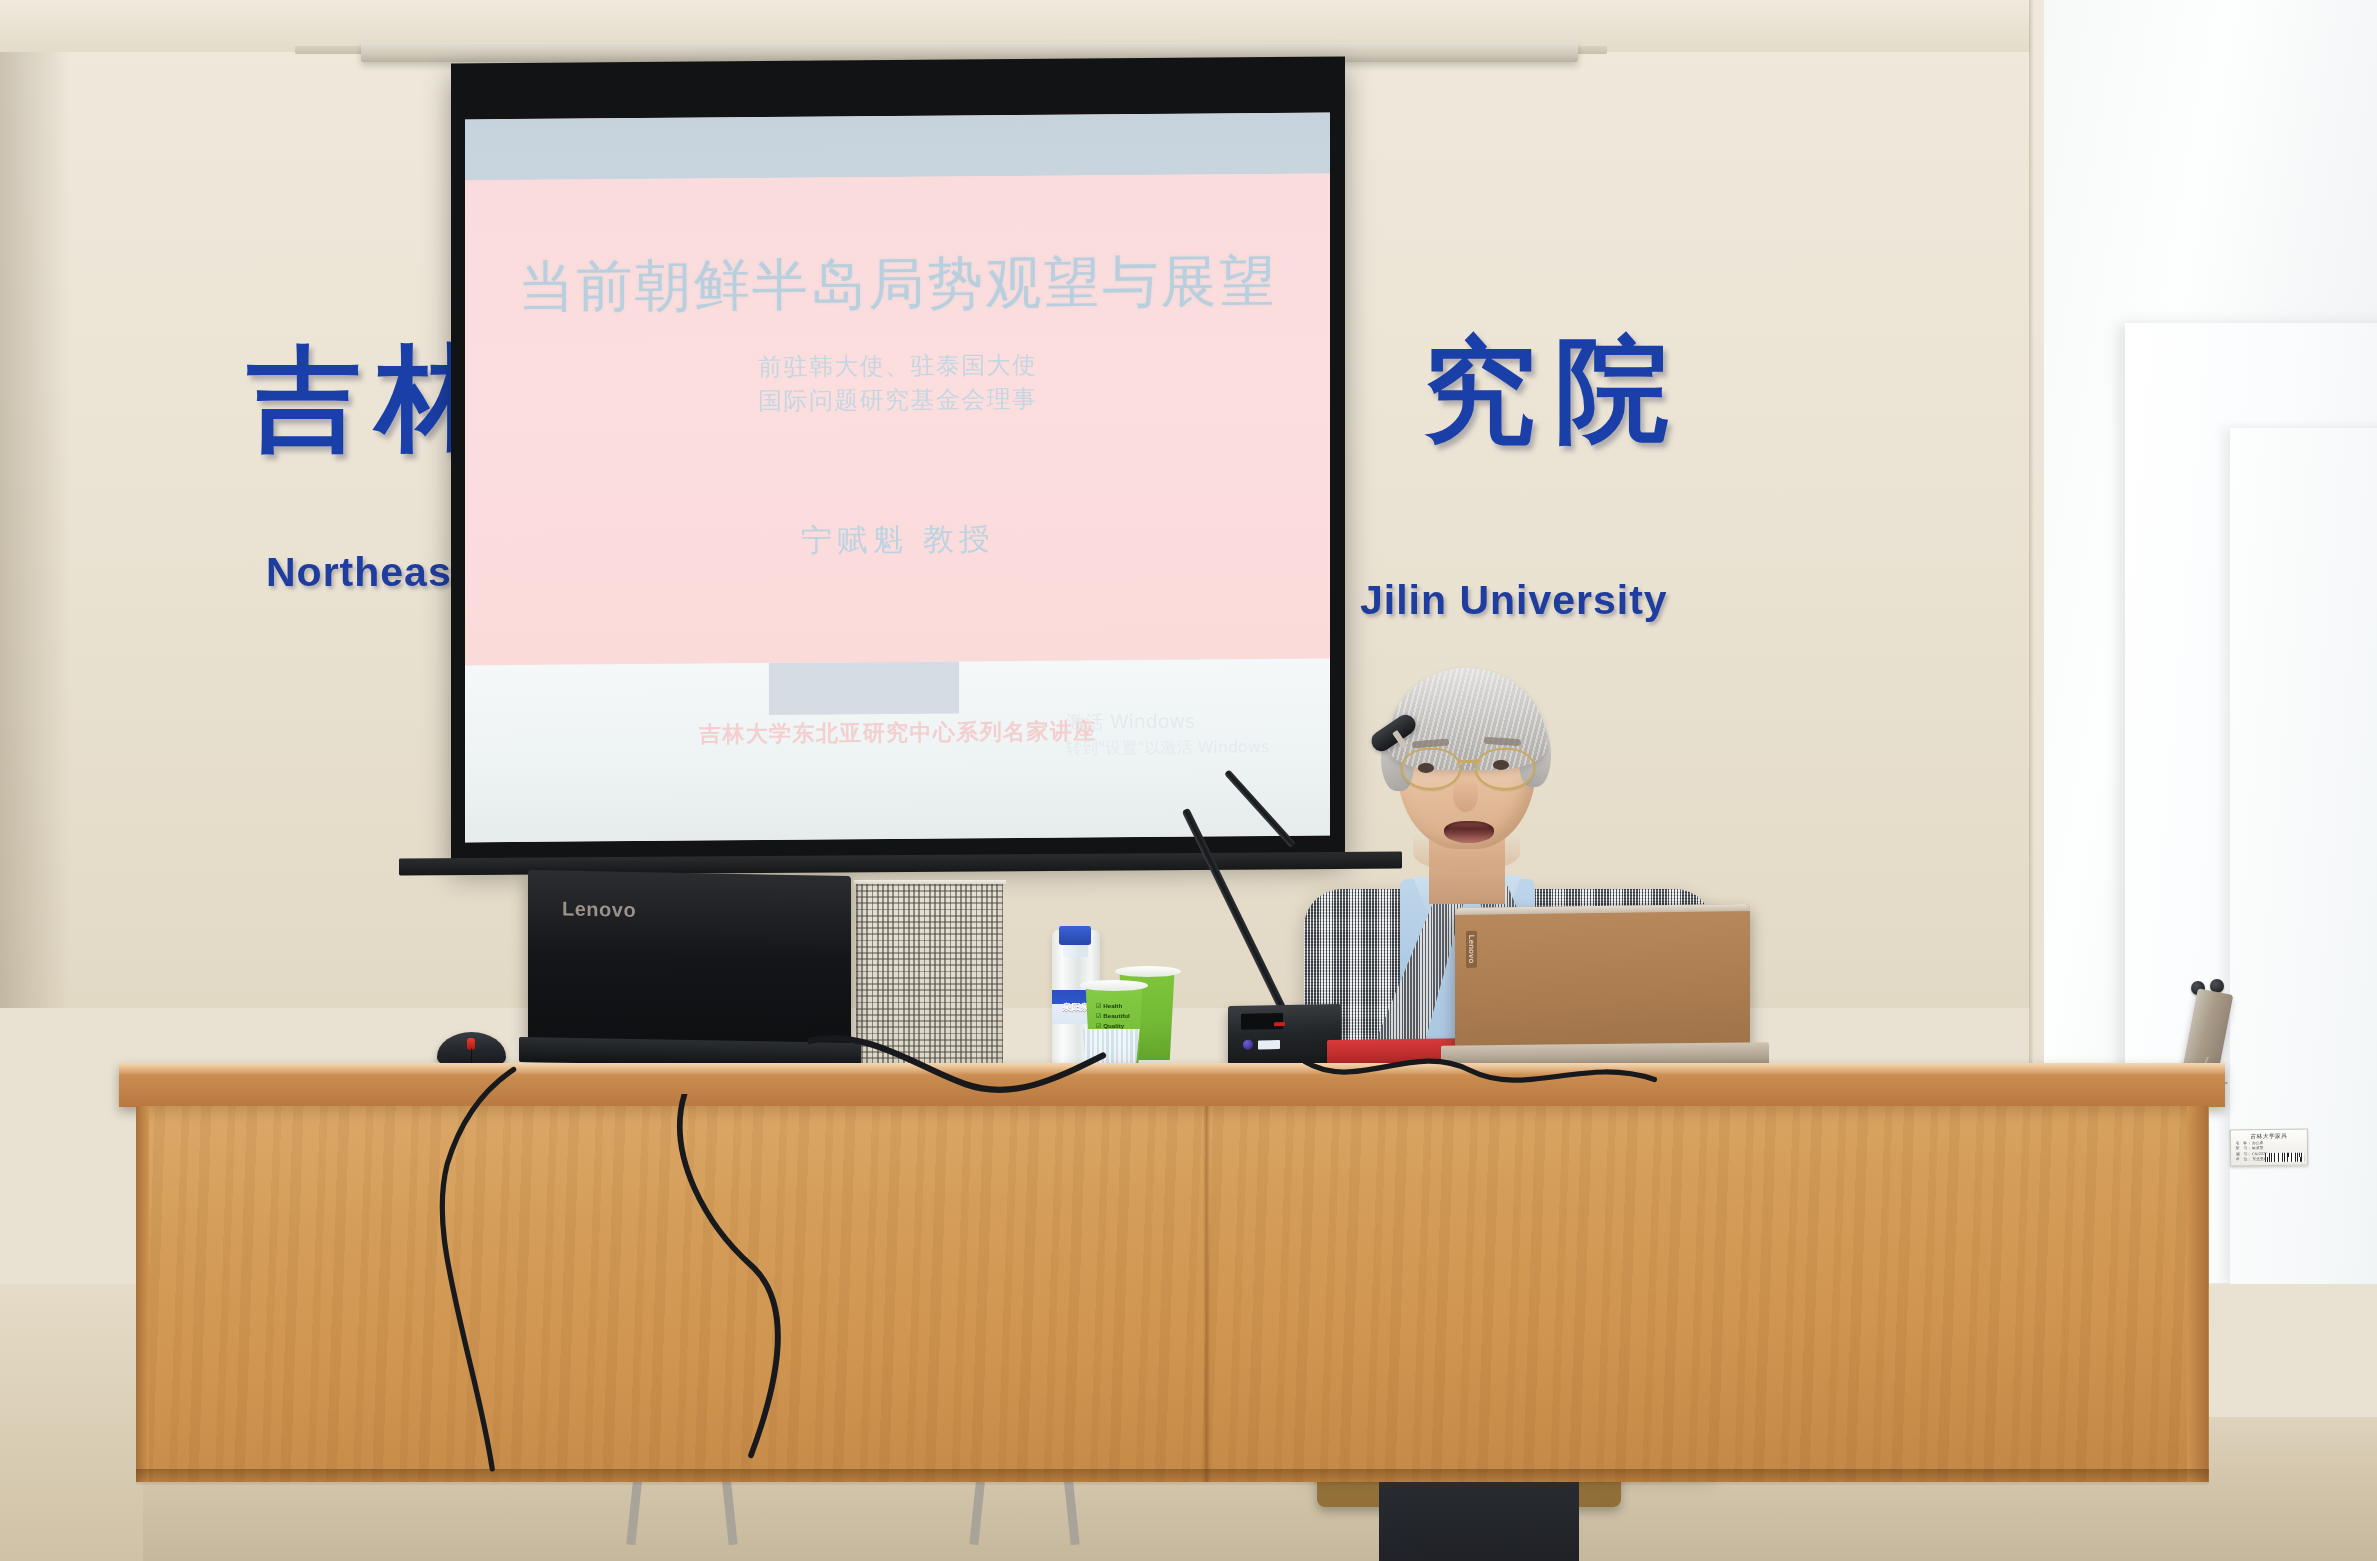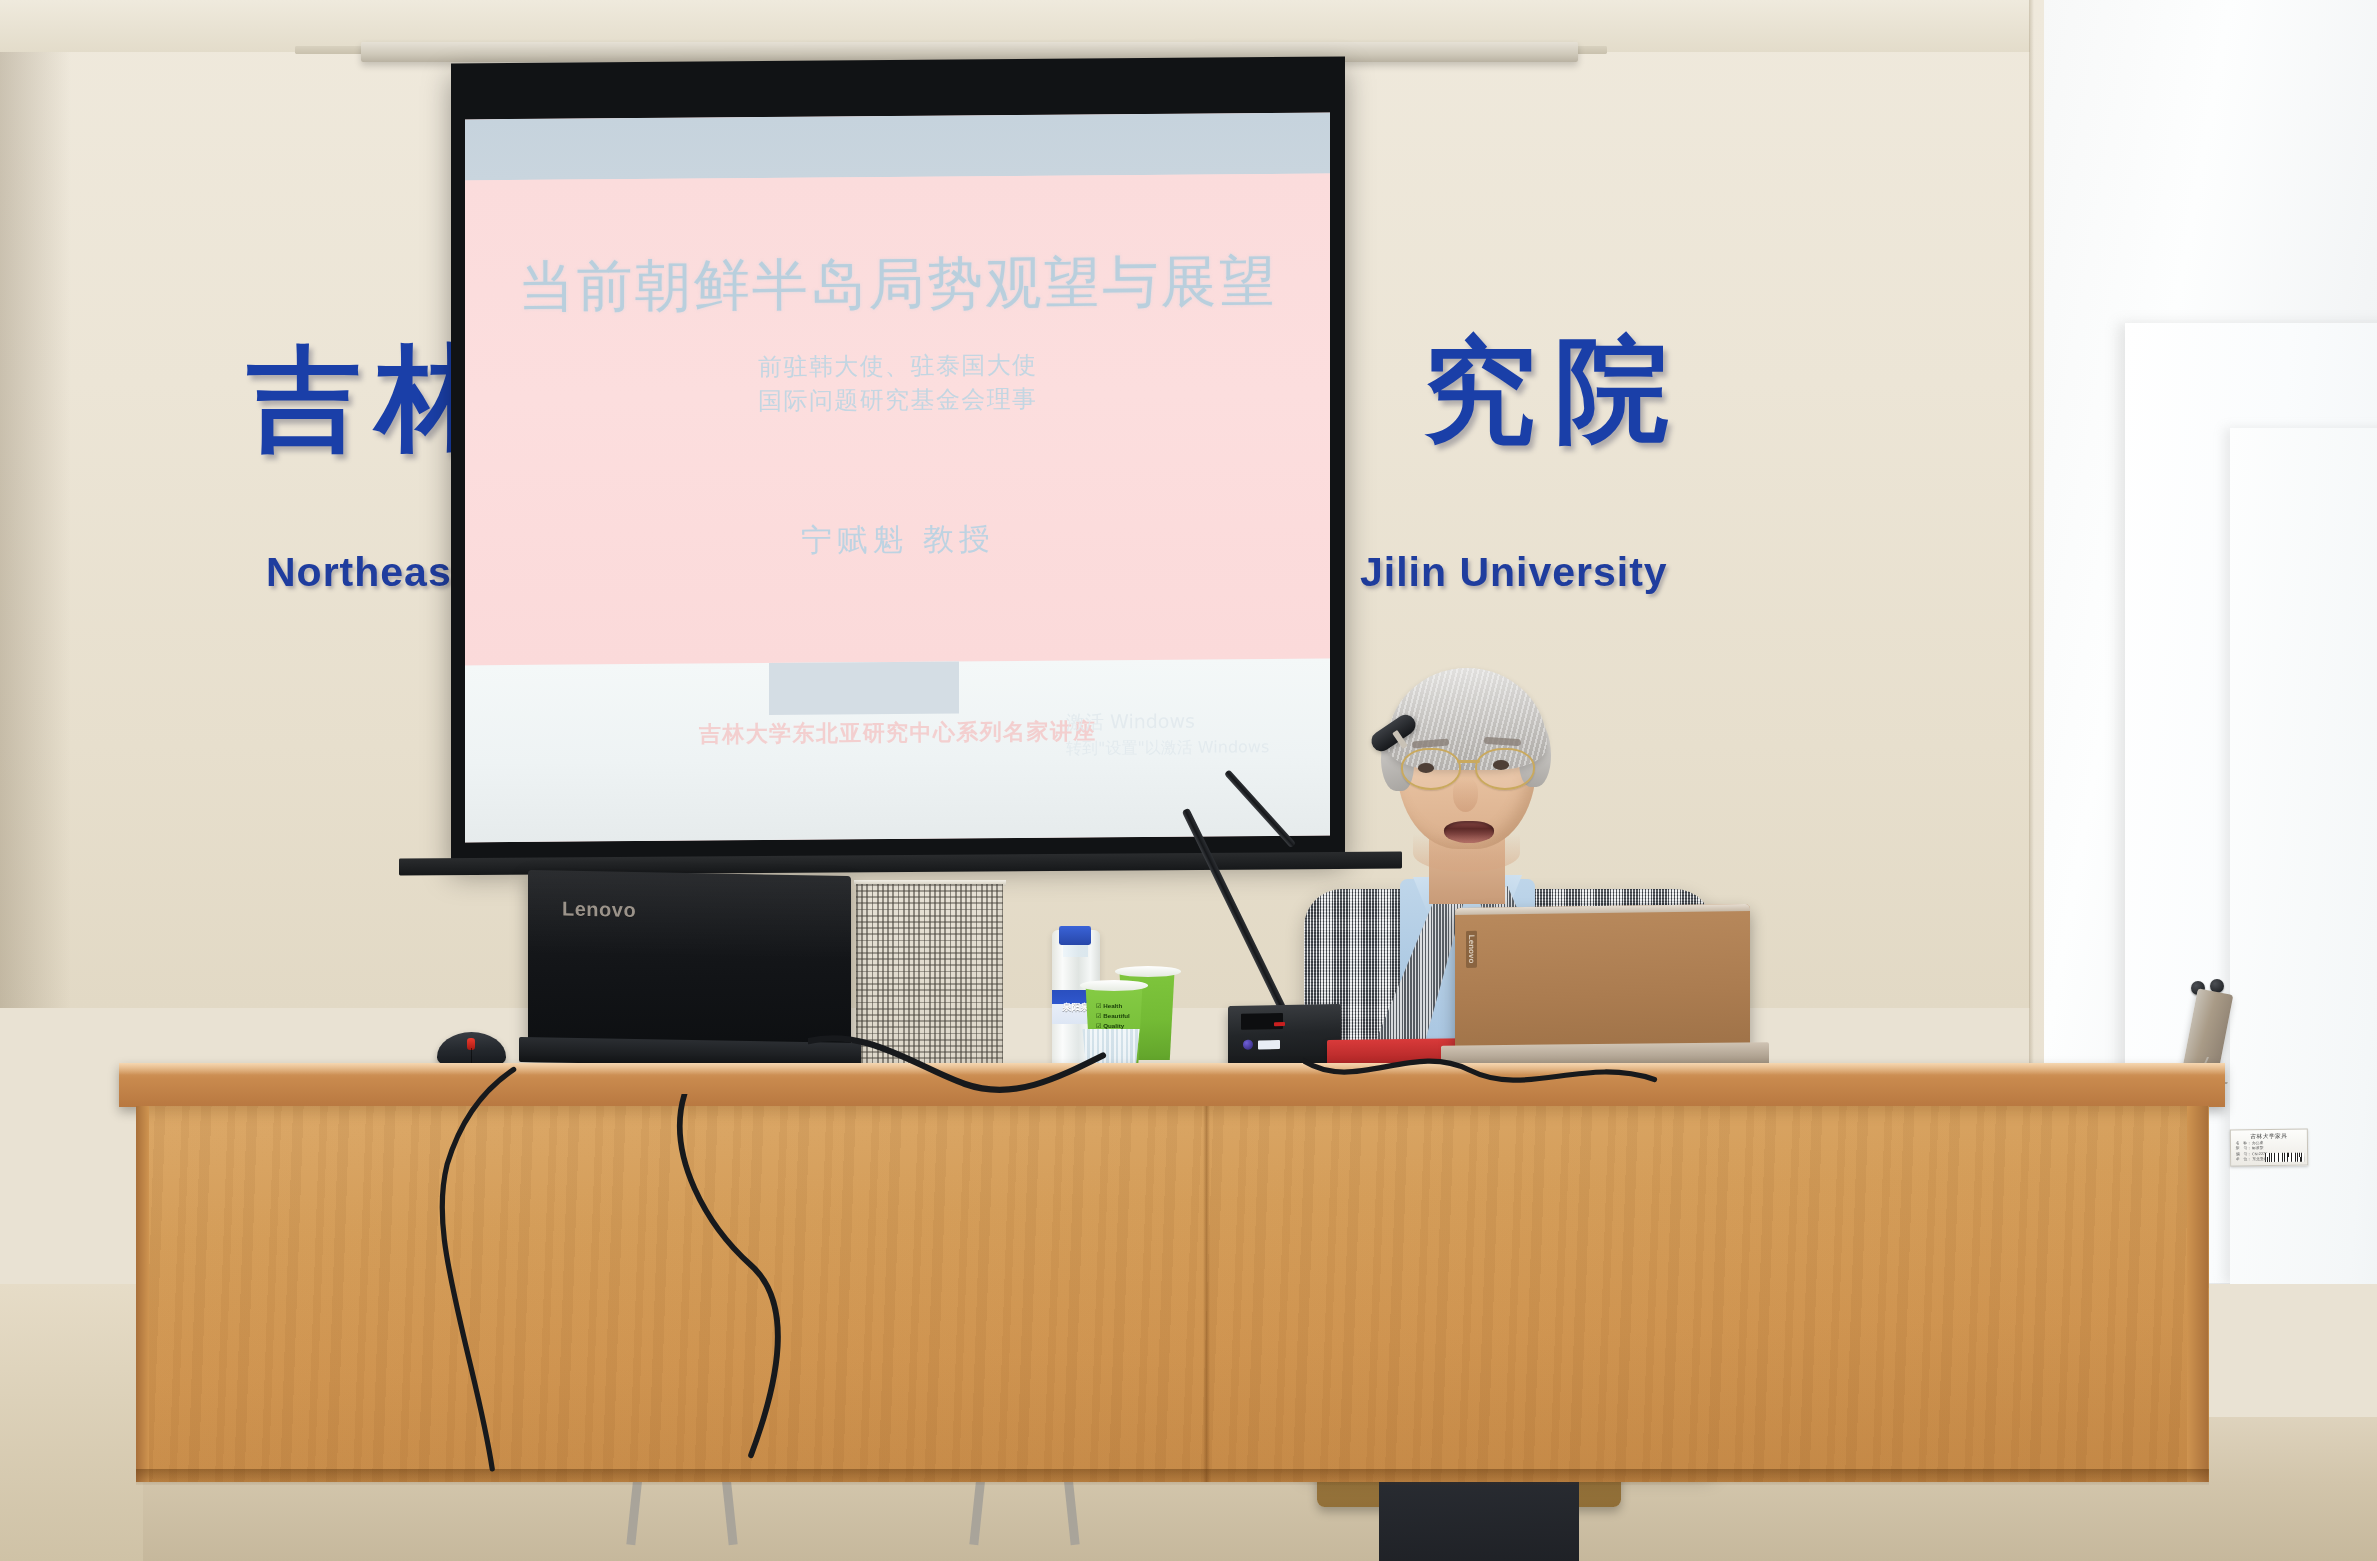--- a/index.html
+++ b/index.html
@@ -639,21 +639,21 @@
     <span class="cn-char" style="left:504px;top:10.5px;">大</span>
     <span class="cn-char" style="left:632px;top:9.5px;">学</span>
     <span class="cn-char" style="left:761px;top:8.6px;">东</span>
     <span class="cn-char" style="left:889px;top:7.6px;">北</span>
     <span class="cn-char" style="left:1018px;top:6.7px;">亚</span>
     <span class="cn-char" style="left:1146px;top:5.7px;">研</span>
     <span class="cn-char" style="left:1422px;top:4.8px;">究</span>
     <span class="cn-char" style="left:1555px;top:3.8px;">院</span>
   </div>
   <div class="en-line" style="left:266px;">Northeast Asian Studies College,</div>
-  <div class="en-line" style="left:1360px;">Jilin University</div>
+  <div class="en-line" style="left:1360px;margin-top:28px;">Jilin University</div>
 
   <div class="screen-housing"></div>
   <div class="screen-frame">
     <div class="screen-inner">
       <div class="slide-band-top"></div>
       <div class="slide-body"></div>
       <div class="slide-band-bottom"></div>
       <div class="slide-grey-box"></div>
 
       <div class="slide-title">当前朝鲜半岛局势观望与展望</div>

